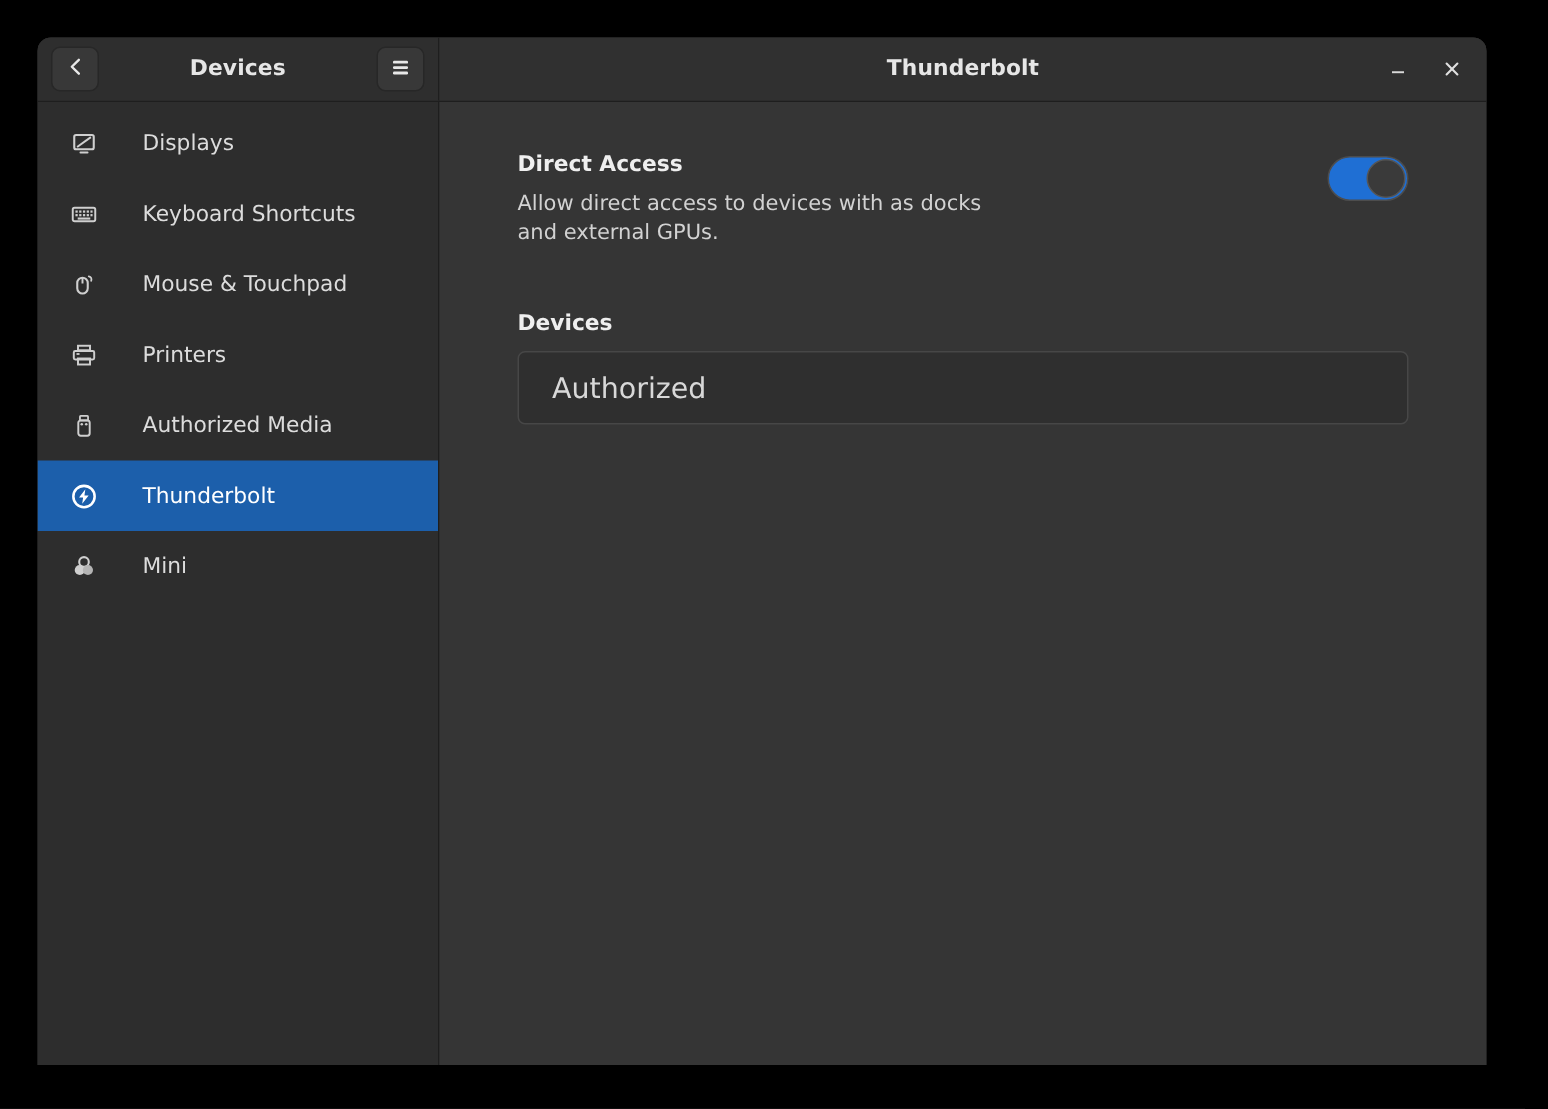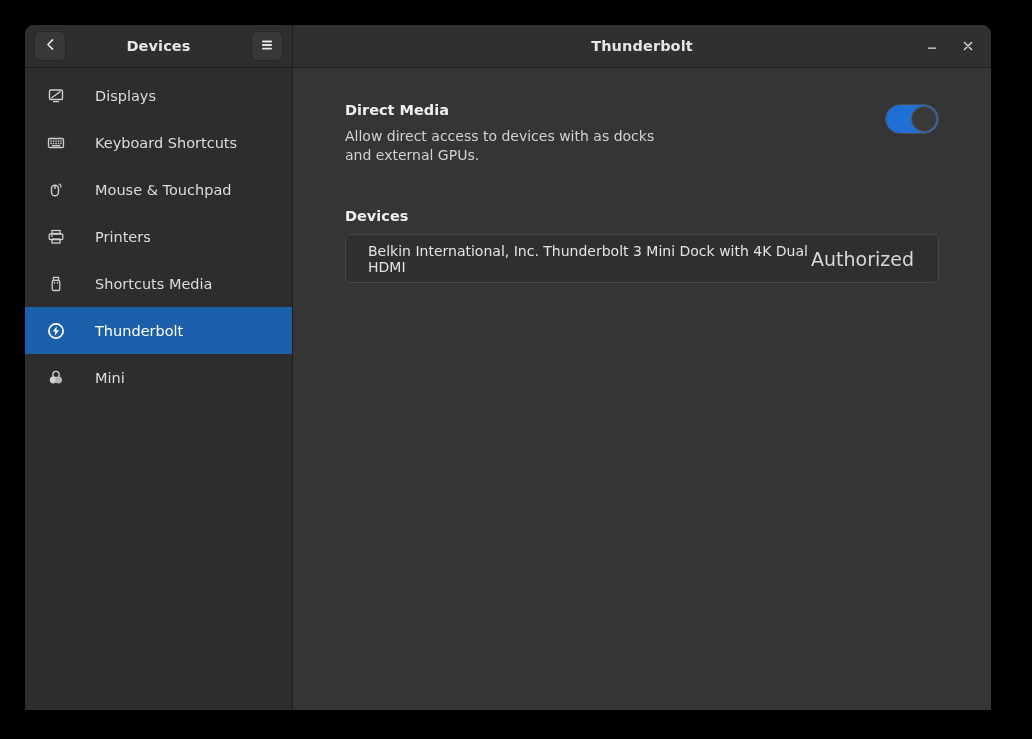--- a/index.html
+++ b/index.html
@@ -329,21 +329,21 @@
 
       <div class="side-item">
         <span class="side-icon">
           <svg width="18" height="18" viewBox="0 0 18 18">
             <rect x="6.3" y="2.3" width="5.4" height="3" rx="0.5" fill="none" stroke="#cfcfcf" stroke-width="1.2"></rect>
             <rect x="5.2" y="5.3" width="7.6" height="10.2" rx="1.6" fill="none" stroke="#cfcfcf" stroke-width="1.3"></rect>
             <circle cx="7.5" cy="7.8" r="0.85" fill="#cfcfcf"></circle>
             <circle cx="10.5" cy="7.8" r="0.85" fill="#cfcfcf"></circle>
           </svg>
         </span>
-        <span>Shortcuts Media</span>
+        <span>Authorized Media</span>
       </div>
 
       <div class="side-item selected">
         <span class="side-icon">
           <svg width="18" height="18" viewBox="0 0 18 18">
             <circle cx="9" cy="9" r="7.1" fill="none" stroke="#ffffff" stroke-width="1.7"></circle>
             <path d="M9.9 4.2 L5.7 9.6 L8.4 9.6 L7.8 13.8 L12.1 8.3 L9.3 8.3 Z" fill="#ffffff"></path>
           </svg>
         </span>
         <span>Thunderbolt</span>
@@ -359,32 +359,31 @@
         </span>
         <span>Mini</span>
       </div>
 
     </div>
 
     <div class="content">
 
       <div class="section-head">
         <div>
-          <div class="direct-title">Direct Media</div>
+          <div class="direct-title">Direct Access</div>
           <div class="direct-desc">Allow direct access to devices with as docks and external GPUs.</div>
         </div>
         <div class="toggle">
           <div class="toggle-knob"></div>
         </div>
       </div>
 
       <div class="devices-title">Devices</div>
 
       <div class="device-list">
         <div class="device-row">
-          <span class="device-name">Belkin International, Inc. Thunderbolt 3 Mini Dock with 4K Dual HDMI</span>
           <span class="device-status">Authorized</span>
         </div>
       </div>
 
     </div>
   </div>
 </div>
 
 </body></html>

